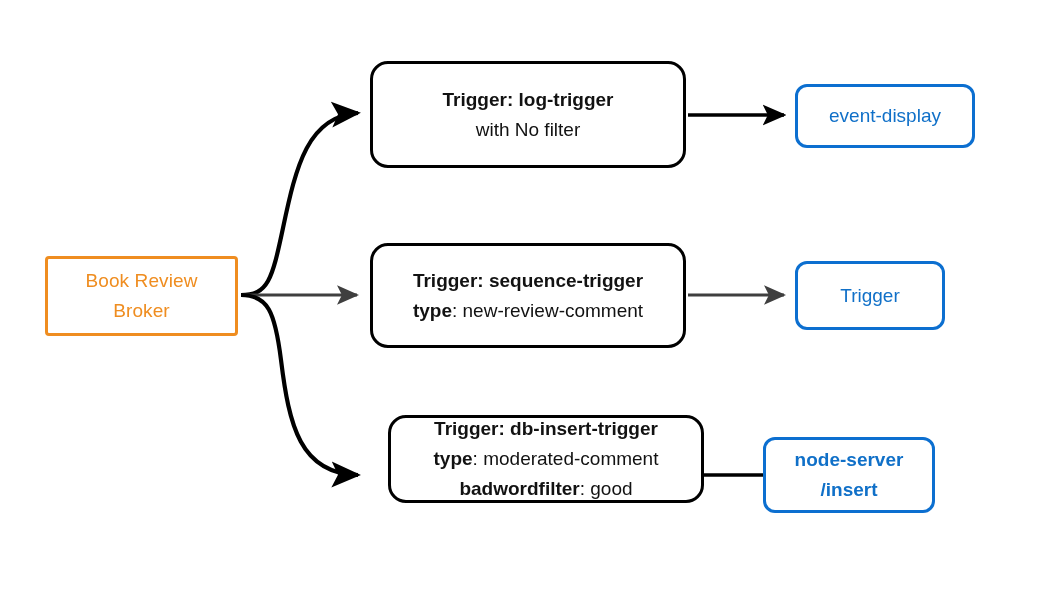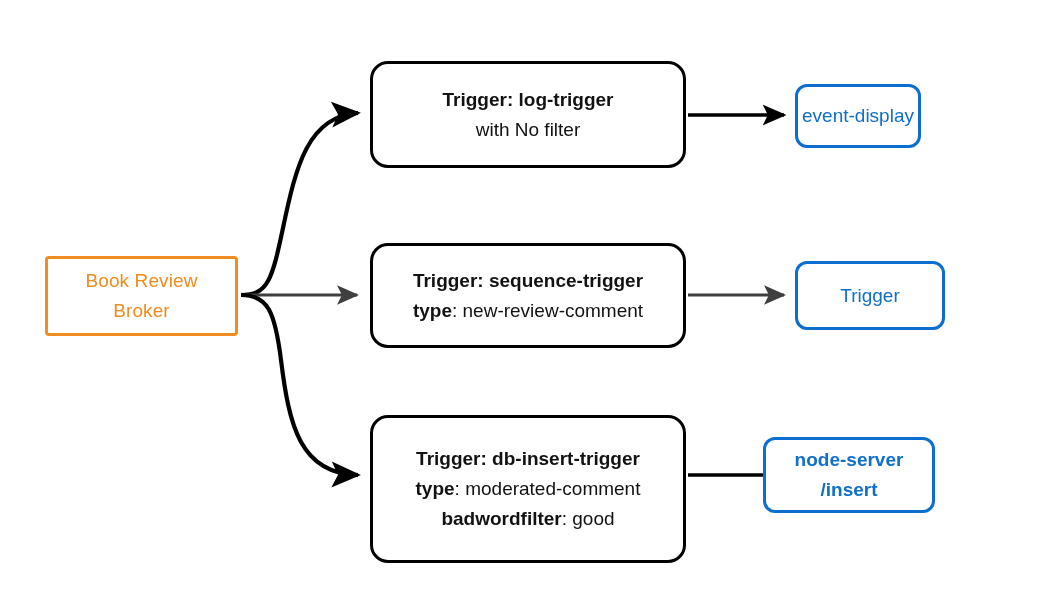--- a/index.html
+++ b/index.html
@@ -69,22 +69,22 @@
     line-height: 30px;
   }
   .node-target .line {
     white-space: nowrap;
   }
 
   
   .n-broker        { left: 45px;  top: 256px; width: 193px; height: 80px; }
   .n-trigger-log   { left: 370px; top: 61px;  width: 316px; height: 107px; }
   .n-trigger-seq   { left: 370px; top: 243px; width: 316px; height: 105px; }
-  .n-trigger-db    { left: 370px; top: 415px; width: 316px; height: 148px; }
-  .n-event-display { left: 795px; top: 84px;  width: 126px; height: 64px; }
+  .n-trigger-db    { left: 388px; top: 415px; width: 316px; height: 88px; }
+  .n-event-display { left: 795px; top: 84px;  width: 180px; height: 64px; }
   .n-sequence      { left: 795px; top: 261px; width: 150px; height: 69px; }
   .n-node-server   { left: 763px; top: 437px; width: 172px; height: 76px; font-weight: bold; }
 </style>
 </head>
 <body>
 
 <div id="diagram">
 
   <svg id="edges" viewBox="0 0 1043 613" width="1043" height="613" xmlns="http://www.w3.org/2000/svg">
     <defs>

